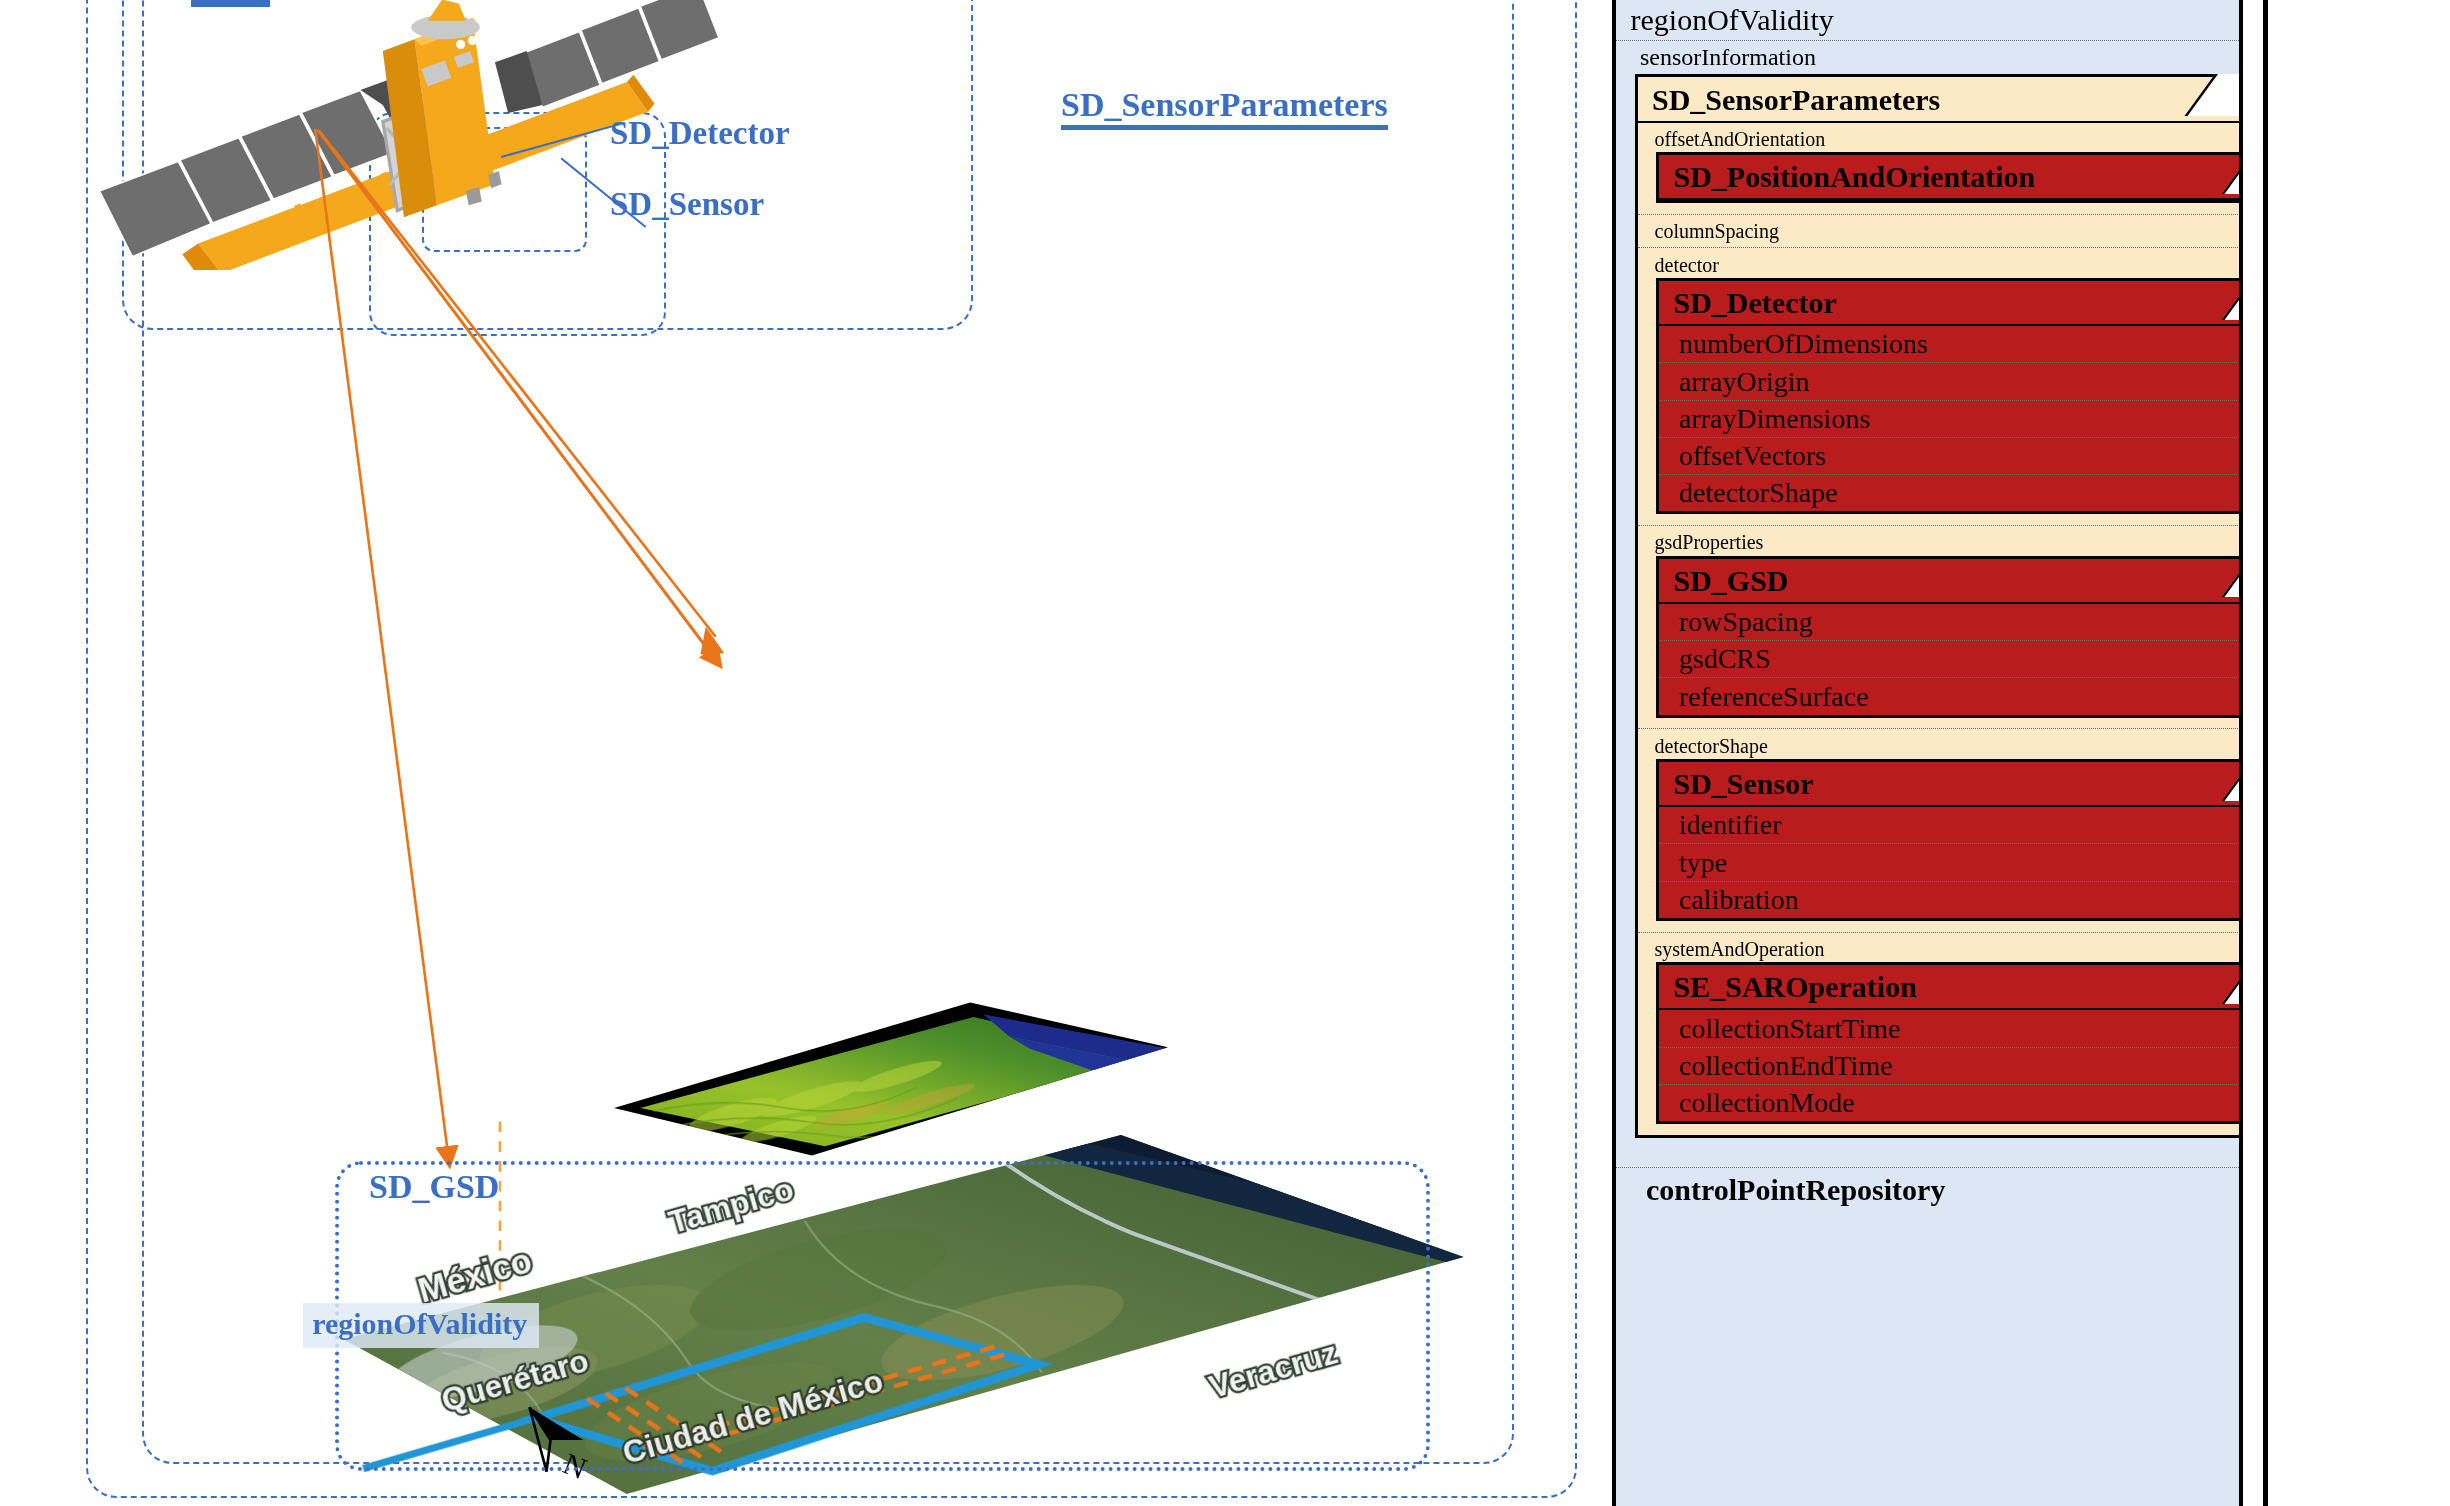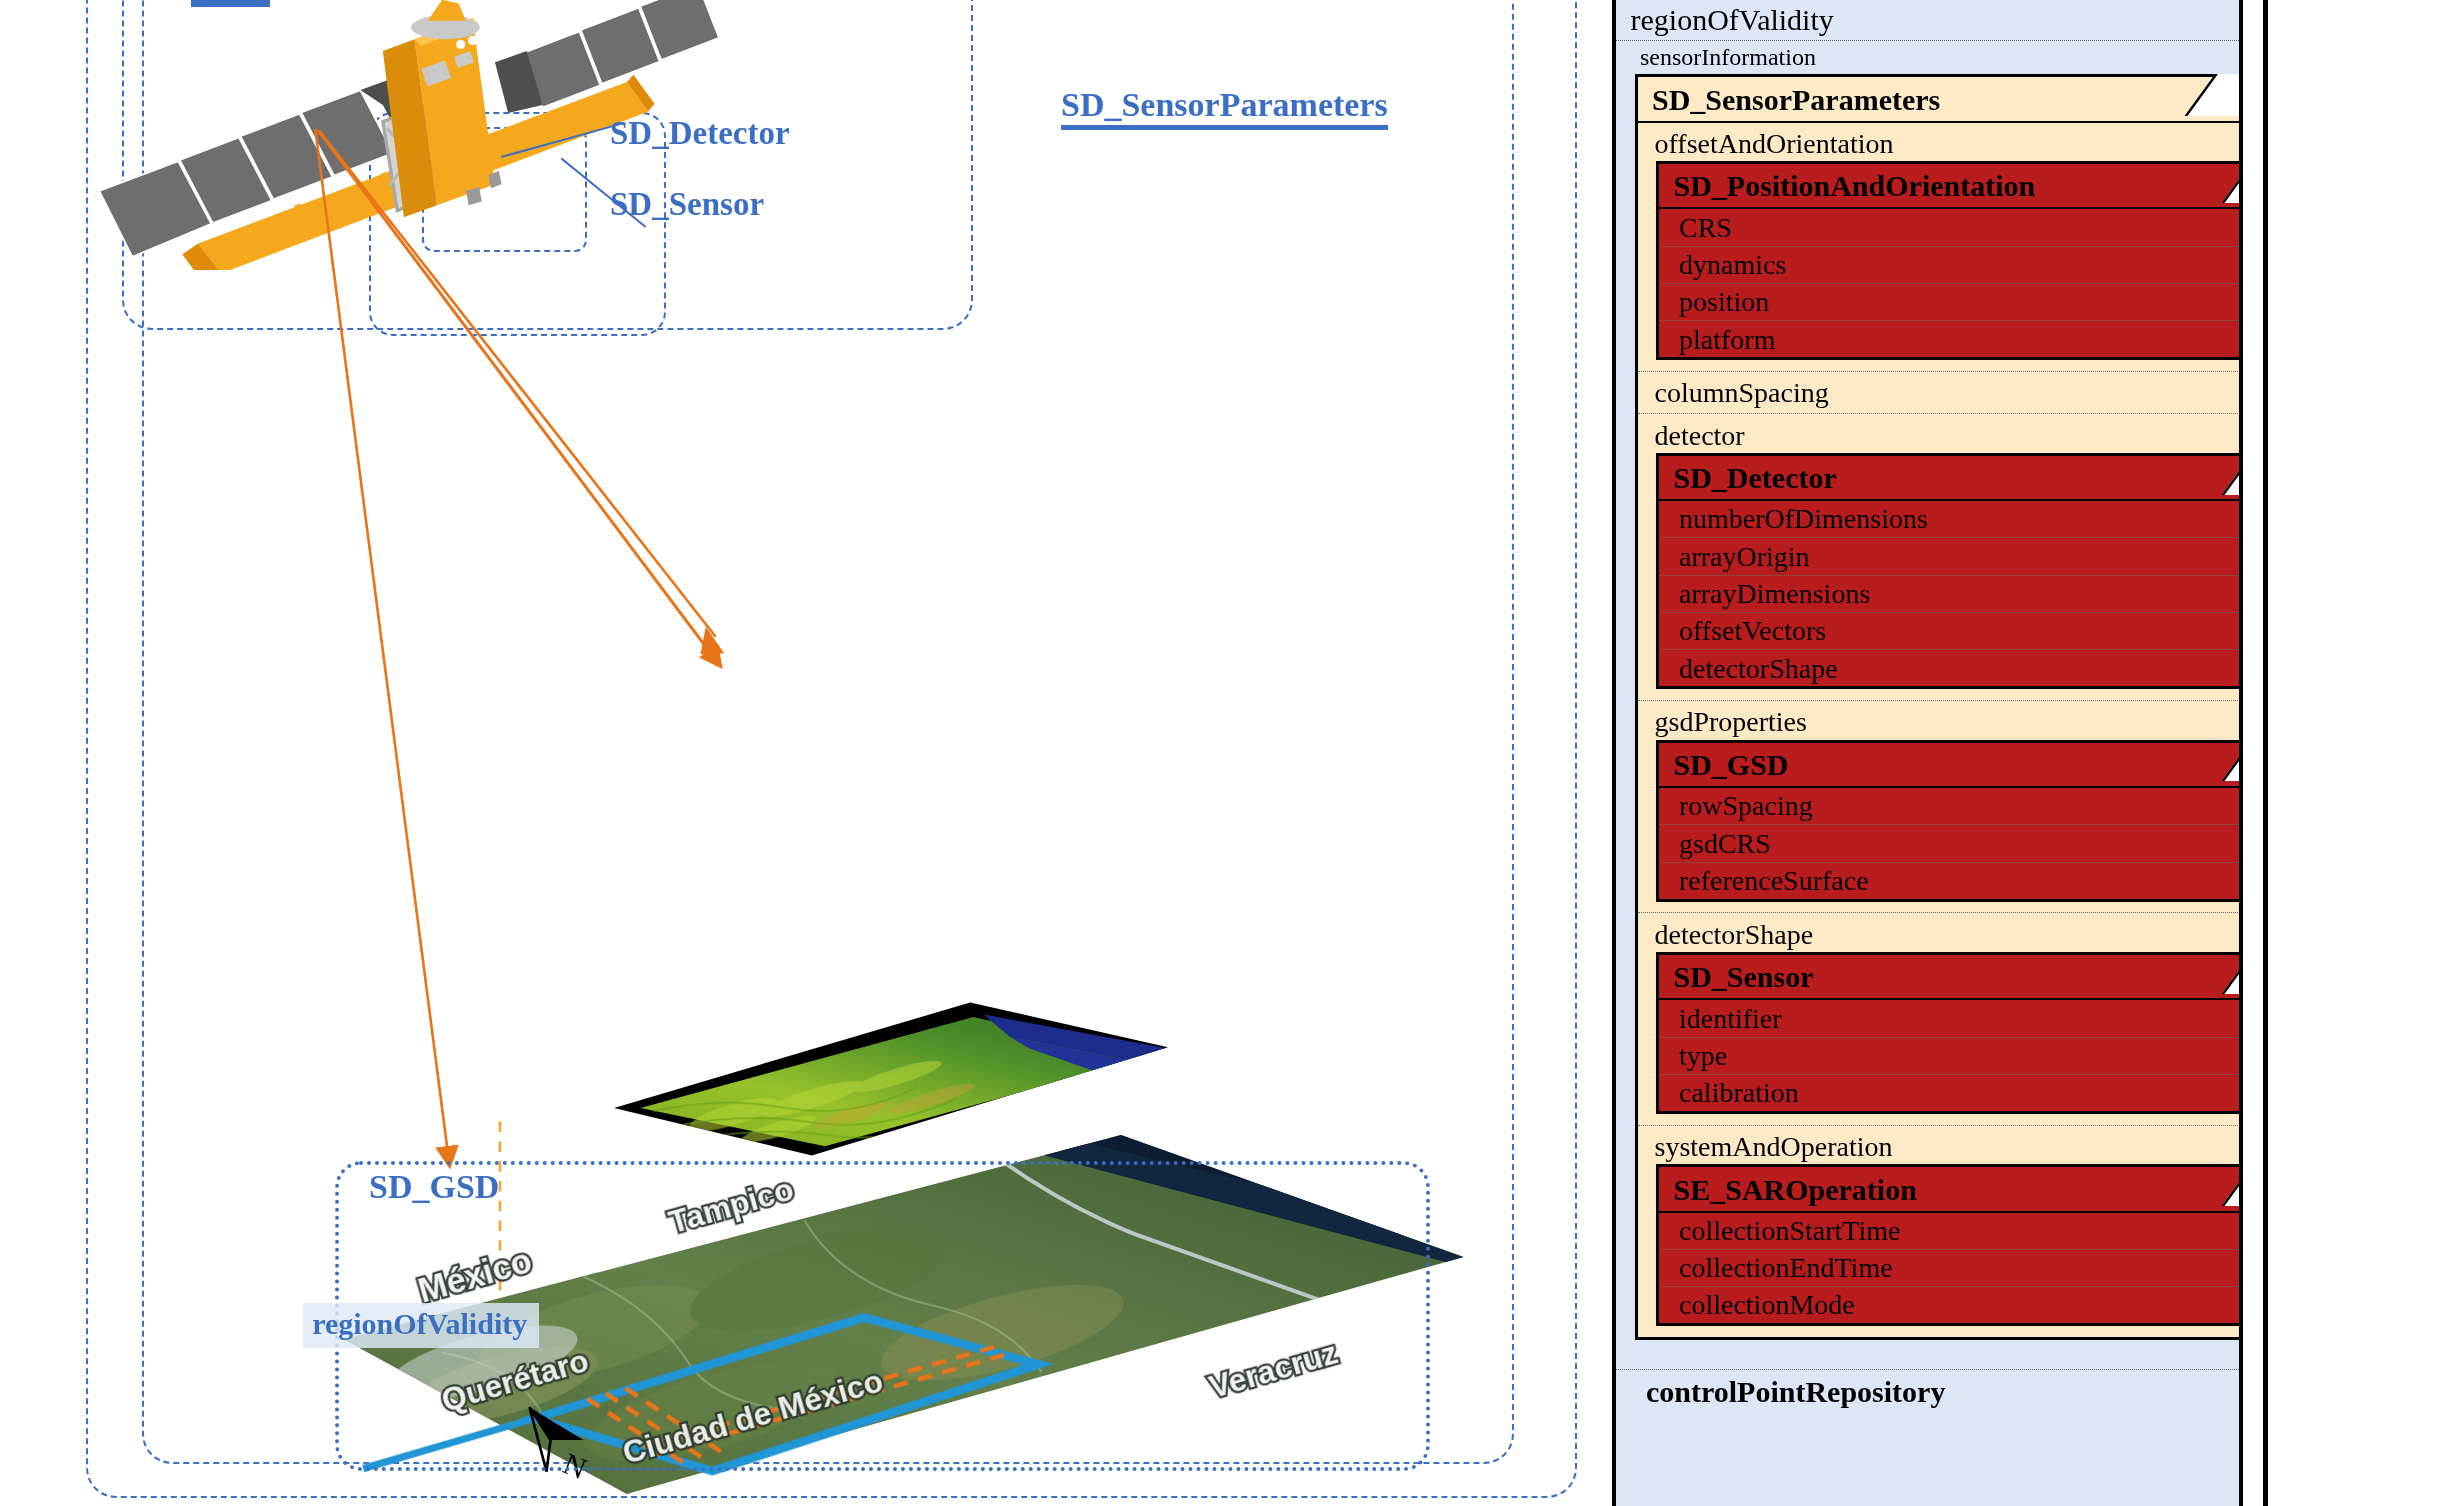--- a/index.html
+++ b/index.html
@@ -52,21 +52,21 @@
   .umlbox.green{background:#b91c1c;}
   .umlbox .title{font-size:30px;font-weight:bold;padding:5.3px 0 4px 14.5px;
                  border-bottom:2.6px solid #000;position:relative;z-index:2;}
   .umlbox .attrs{padding:0;}
   .umlbox .attrs .field{font-size:28px;padding:3.3px 0 3.3px 20px;}
   
   .umlbox .notch{position:absolute;right:-3.3px;top:-3.3px;width:61px;height:42px;
                  background:#fff;border-left:3.3px solid #000;
                  transform:skewX(-36deg);transform-origin:top left;z-index:1;}
 
-  .group-label{font-size:28px;padding:5.3px 0 1.3px 17px;color:#000;}
+  .group-label{font-size:20px;padding:5.3px 0 1.3px 17px;color:#000;}
 </style>
 </head>
 <body>
 
 <div id="left-diagram">
 
   <div class="dframe" style="left:86px;top:-92px;width:1491px;height:1590px;"></div>
   <div class="dframe" style="left:142px;top:-119px;width:1372px;height:1583px;"></div>
 
   <div class="dframe" style="left:122px;top:-79px;width:851px;height:409px;"></div>
@@ -296,26 +296,20 @@
       <div class="field last" style="font-size: 24px; padding-left: 24px;">sensorInformation</div>
       <div class="umlbox cream" style="margin-left: 18.5px; margin-right: -40px;">
         <div class="notch"></div>
         <div class="title">SD_SensorParameters</div>
         <div>
           <div style="padding-bottom: 10.6px;">
             <div class="group-label">offsetAndOrientation</div>
             <div class="umlbox green" style="margin-left: 18.5px; margin-right: -40px;">
               <div class="notch"></div>
               <div class="title">SD_PositionAndOrientation</div>
-              <div class="attrs">
-                <div class="field">CRS</div>
-                <div class="field">dynamics</div>
-                <div class="field">position</div>
-                <div class="field last">platform</div>
-              </div>
             </div>
           </div>
           <div style="border-top: 1.3px dotted rgb(107, 107, 107); padding-bottom: 2.6px;">
             <div class="group-label">columnSpacing</div>
           </div>
           <div style="border-top: 1.3px dotted rgb(107, 107, 107); padding-bottom: 10.6px;">
             <div class="group-label">detector</div>
             <div class="umlbox green" style="margin-left: 18.5px; margin-right: -40px;">
               <div class="notch"></div>
               <div class="title">SD_Detector</div>

